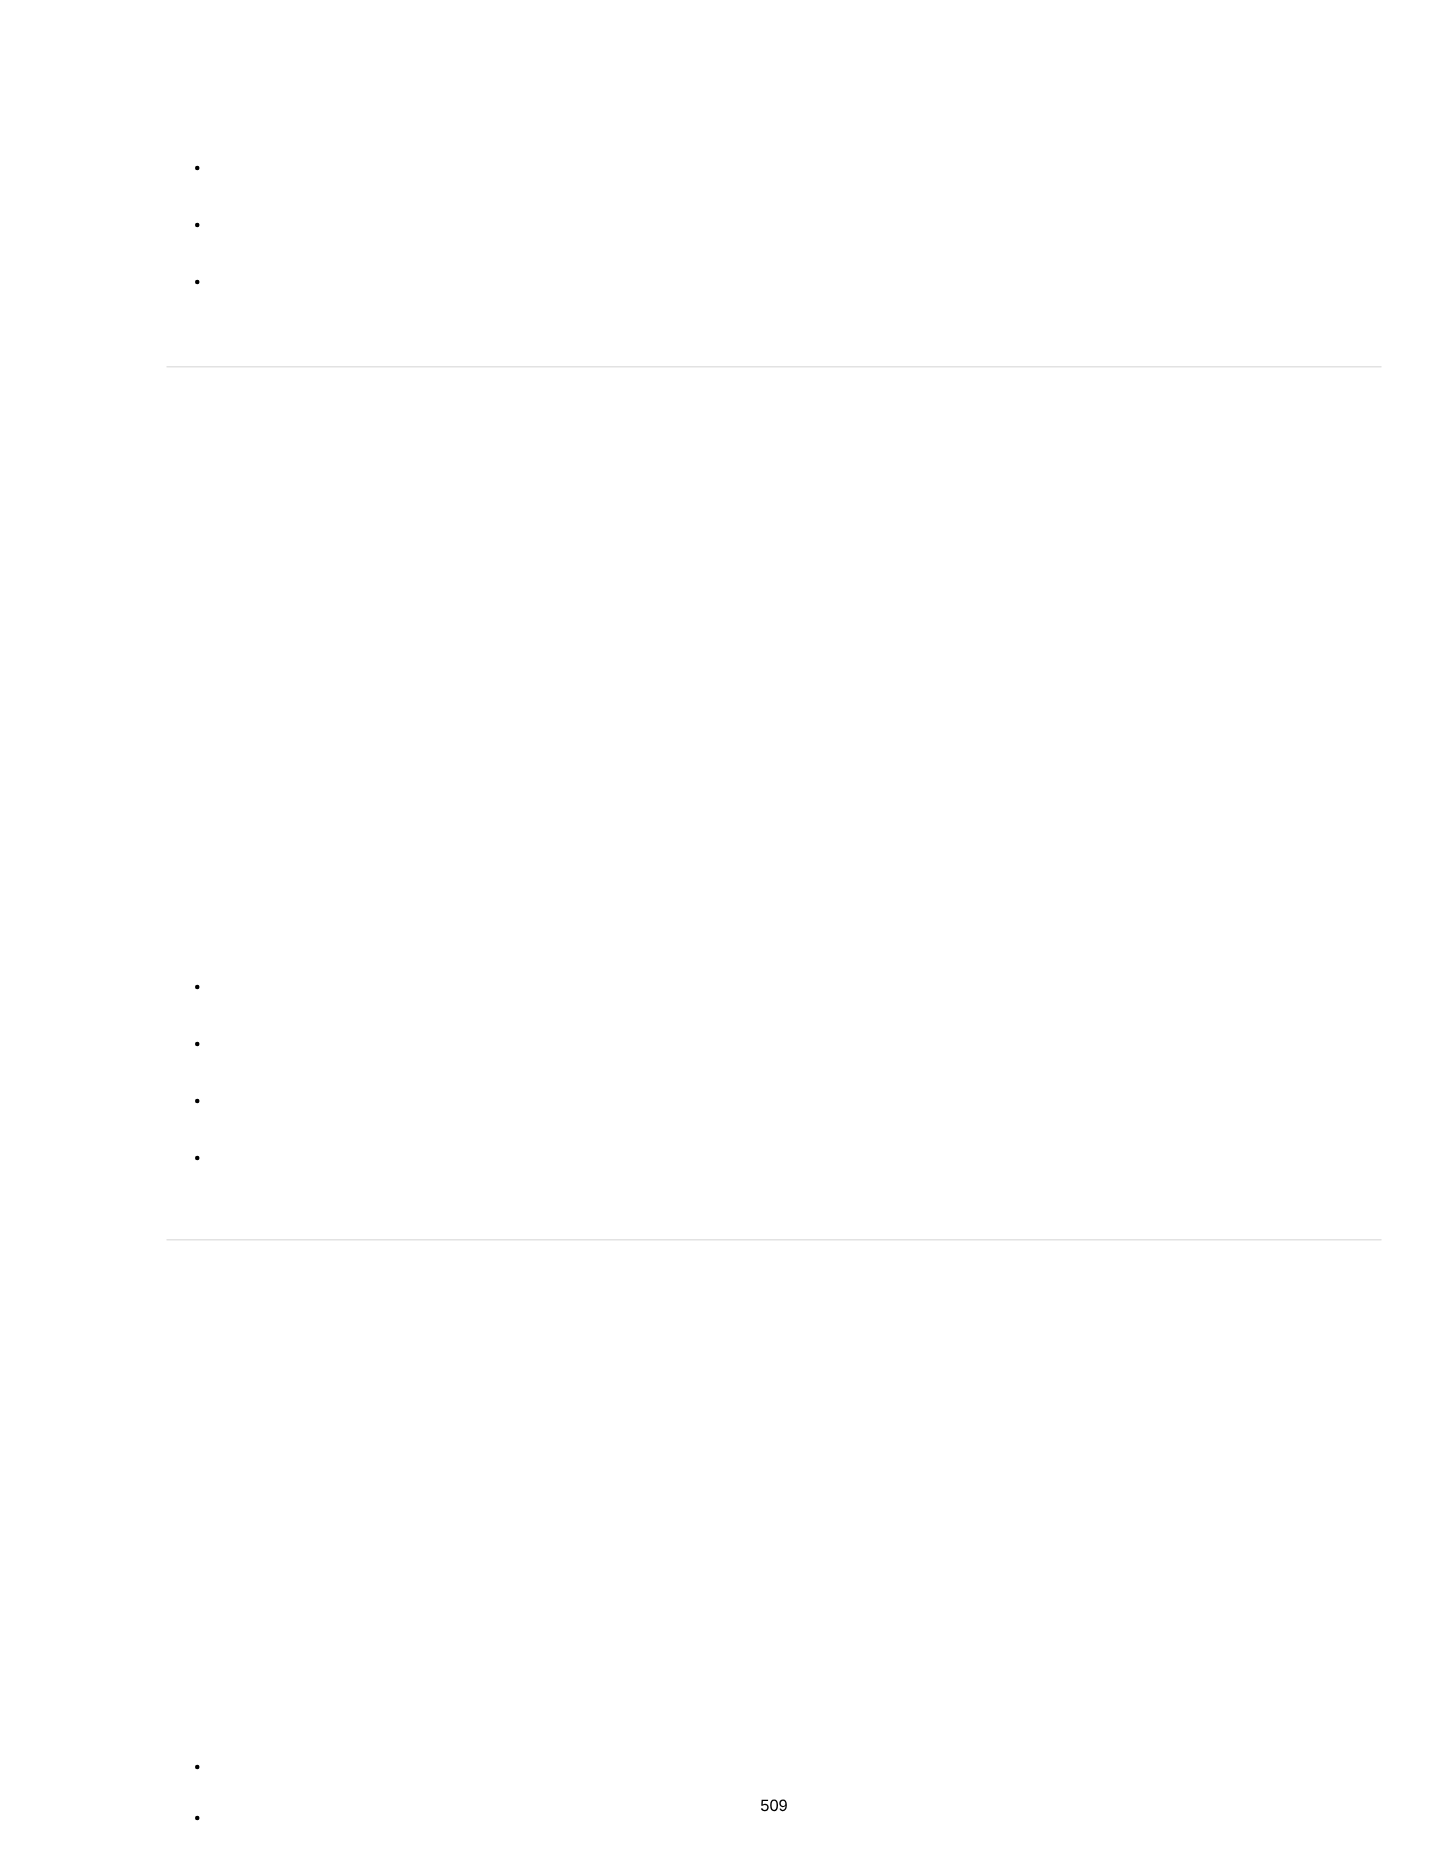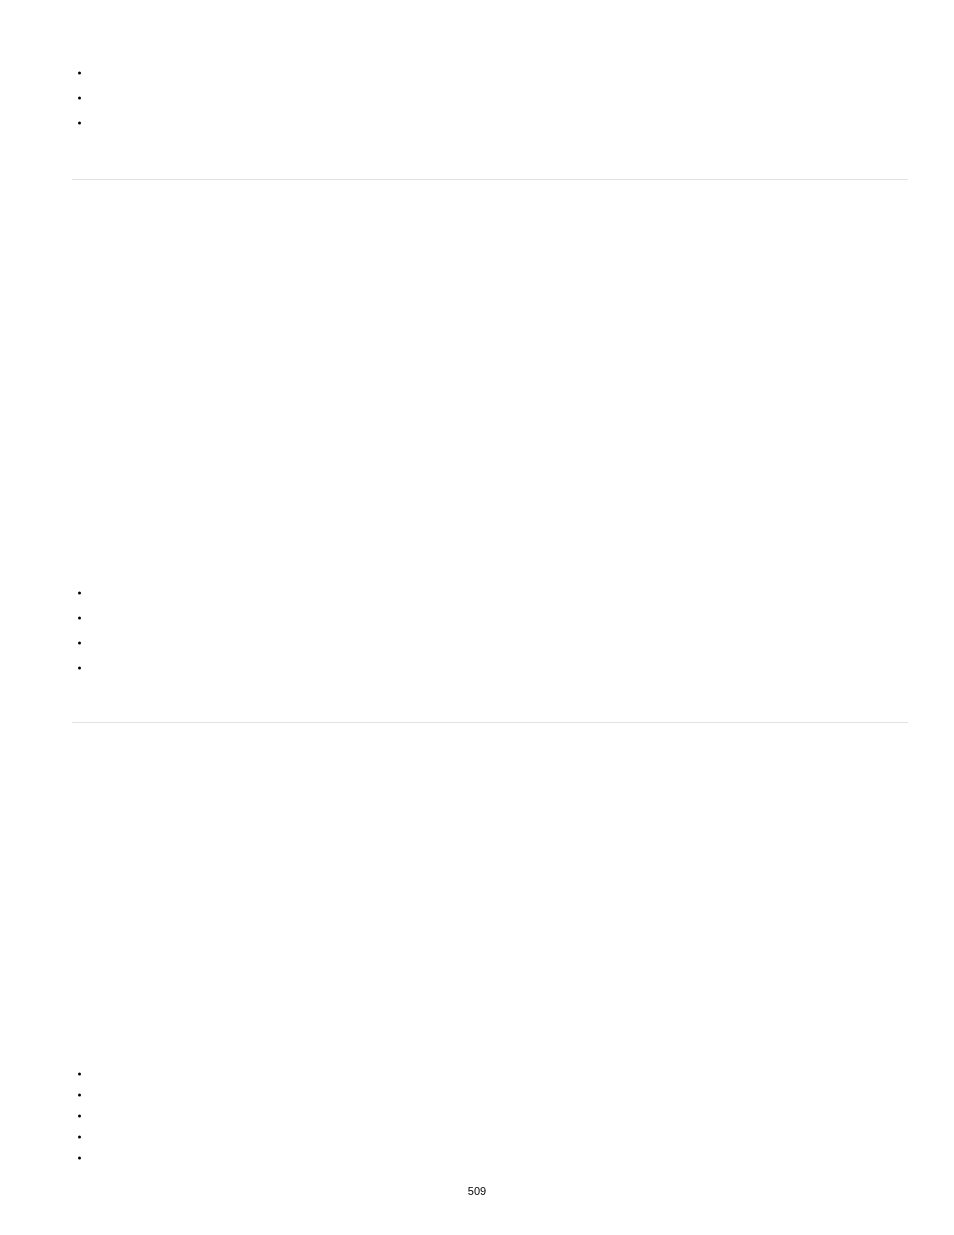--- a/index.html
+++ b/index.html
@@ -1,16 +1,16 @@
 <!DOCTYPE html>
 <html><head>
   <meta charset="utf-8">
   <style>
     * {
-      margin: 0;
+      margin: 13px;
       padding: 0;
       box-sizing: border-box;
     }
     body {
       width: 954px;
       height: 1235px;
       background: #ffffff;
       font-family: Arial, sans-serif;
       position: relative;
     }

